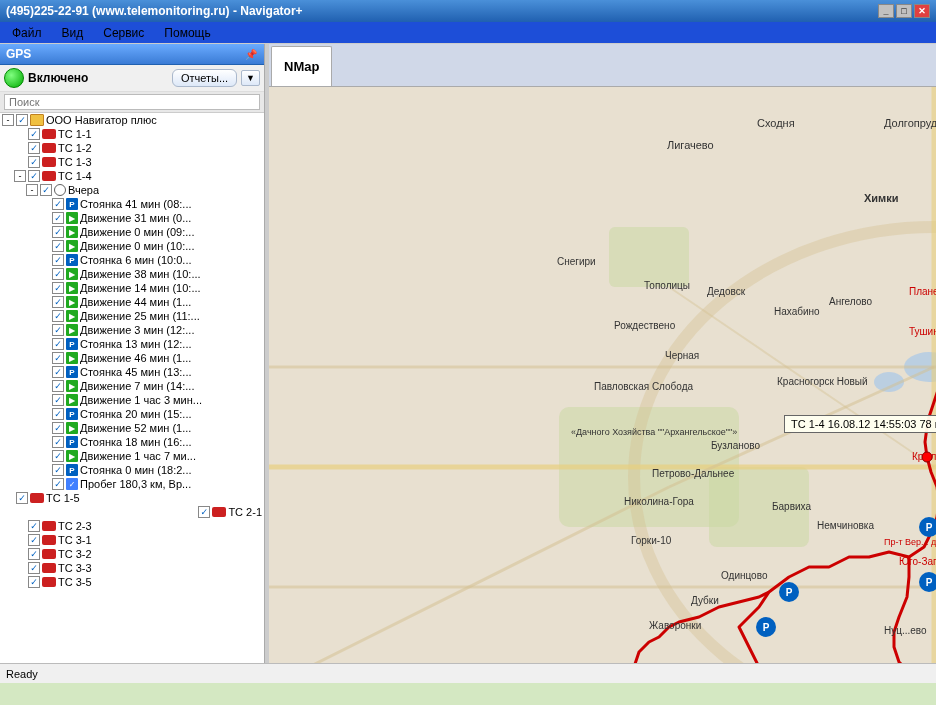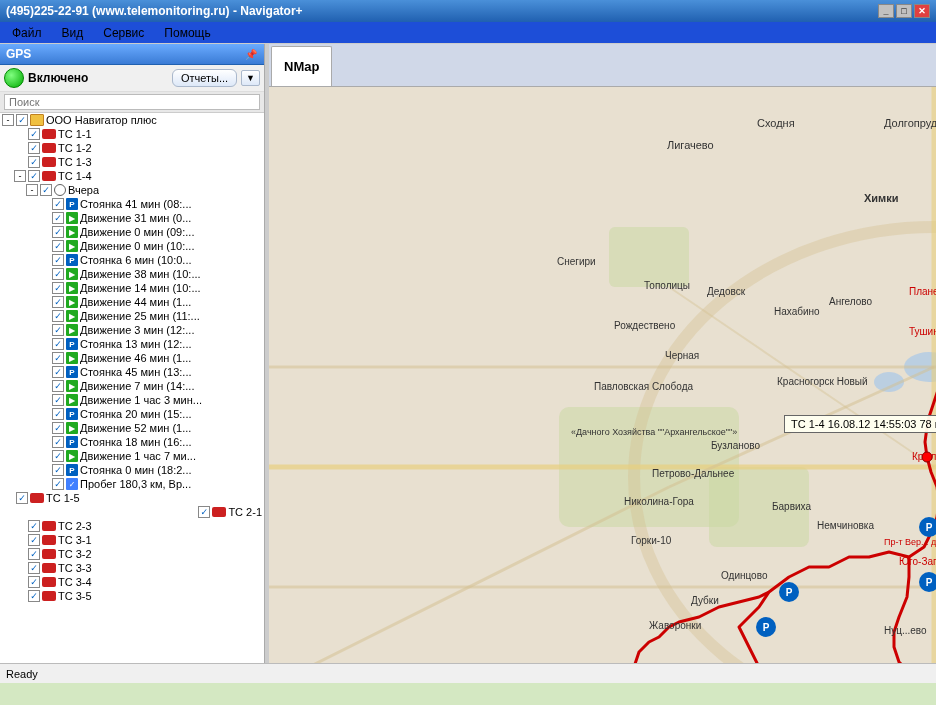--- a/index.html
+++ b/index.html
@@ -475,26 +475,20 @@
           <span style="display:inline-block;width:14px;"></span>
           <span class="checkbox checked"></span>
           <span style="display:inline-block;width:14px;height:10px;background:#cc2020;border-radius:2px;margin-right:2px;vertical-align:middle;"></span>
           <span class="tree-label">ТС 3-2</span>
         </div>
         <div class="tree-item" style="padding-left: 14px;">
           <span style="display:inline-block;width:14px;"></span>
           <span class="checkbox checked"></span>
           <span style="display:inline-block;width:14px;height:10px;background:#cc2020;border-radius:2px;margin-right:2px;vertical-align:middle;"></span>
           <span class="tree-label">ТС 3-3</span>
-        </div>
-        <div class="tree-item" style="padding-left: 14px;">
-          <span style="display:inline-block;width:14px;"></span>
-          <span class="checkbox checked"></span>
-          <span style="display:inline-block;width:14px;height:10px;background:#cc2020;border-radius:2px;margin-right:2px;vertical-align:middle;"></span>
-          <span class="tree-label">ТС 3-4</span>
         </div>
         <div class="tree-item" style="padding-left: 14px;">
           <span style="display:inline-block;width:14px;"></span>
           <span class="checkbox checked"></span>
           <span style="display:inline-block;width:14px;height:10px;background:#cc2020;border-radius:2px;margin-right:2px;vertical-align:middle;"></span>
           <span class="tree-label">ТС 3-5</span>
         </div>
       </div>
   </div>
 

